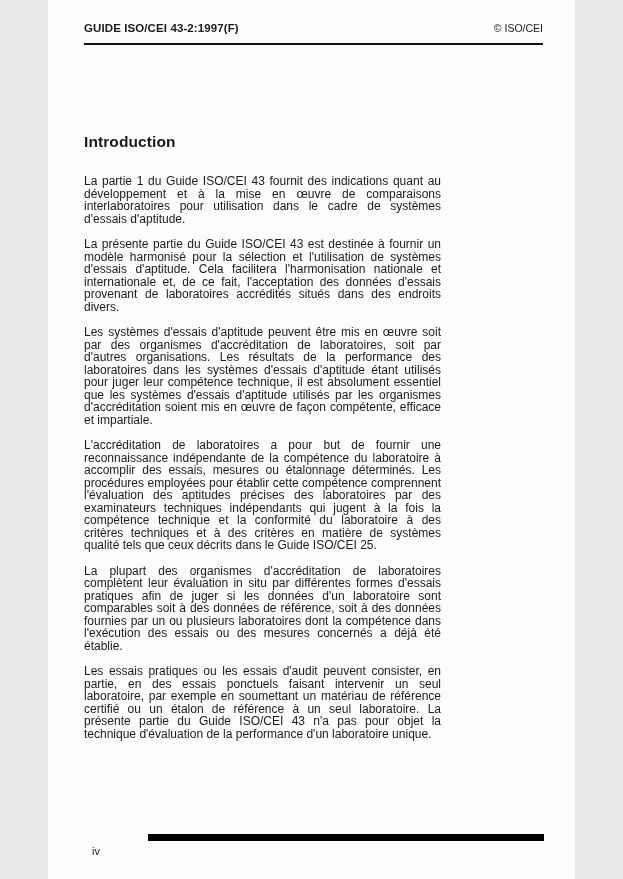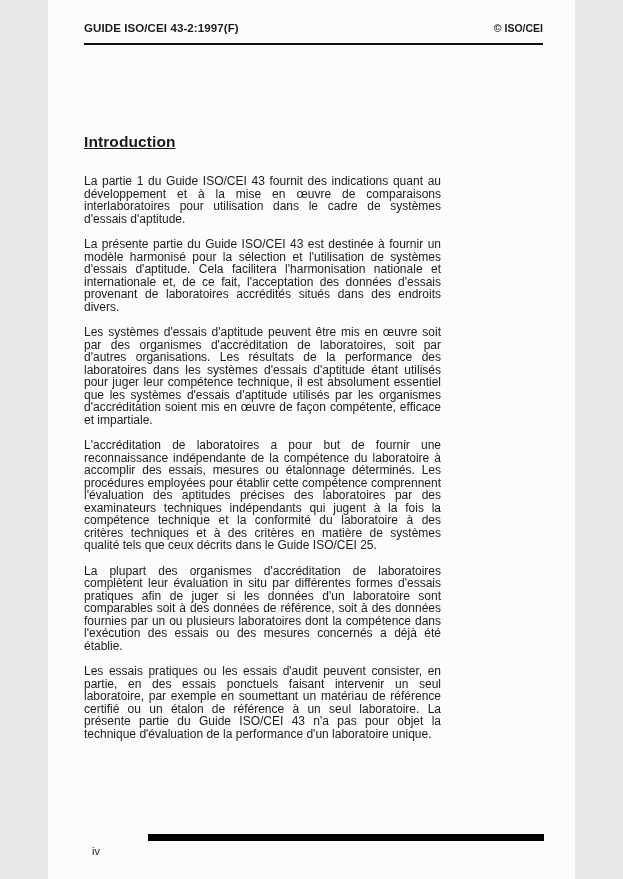--- a/index.html
+++ b/index.html
@@ -27,21 +27,21 @@
       justify-content: space-between;
       align-items: baseline;
     }
     .doc-id {
       font-size: 11.5px;
       font-weight: bold;
       letter-spacing: 0.1px;
     }
     .copyright {
       font-size: 10.5px;
-      font-weight: bold;
+      font-weight: normal;
       padding-left: 32px;
     }
     .header-rule {
       position: absolute;
       top: 43px;
       left: 36px;
       right: 32px;
       height: 2px;
       background: #111;
     }
@@ -49,21 +49,20 @@
       position: absolute;
       top: 133px;
       left: 36px;
       width: 357px;
     }
     .section-title {
       font-size: 15.5px;
       font-weight: bold;
       margin: 0 0 24px 0;
       letter-spacing: 0.1px;
-      text-decoration: underline;
     }
     .content p {
       font-size: 12px;
       line-height: 12.5px;
       text-align: justify;
       margin: 0 0 13px 0;
     }
     .footer-bar {
       position: absolute;
       top: 834px;

